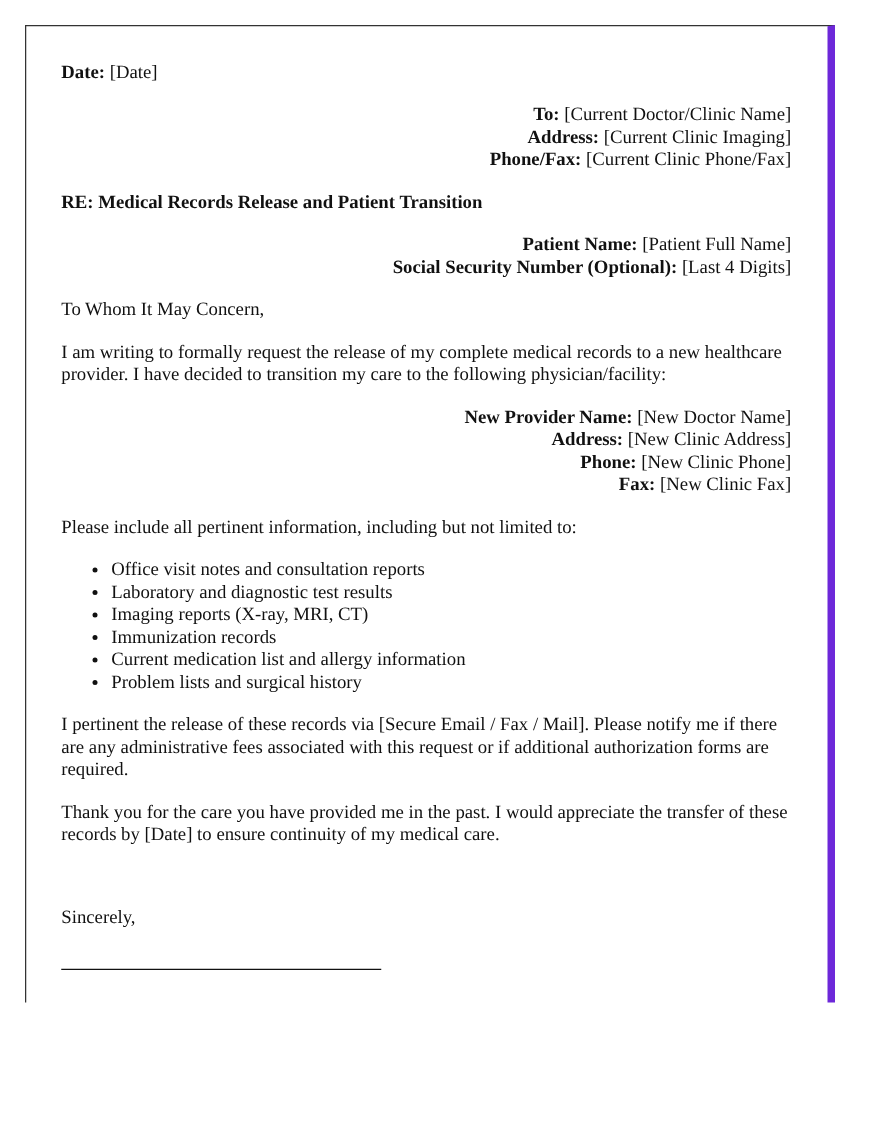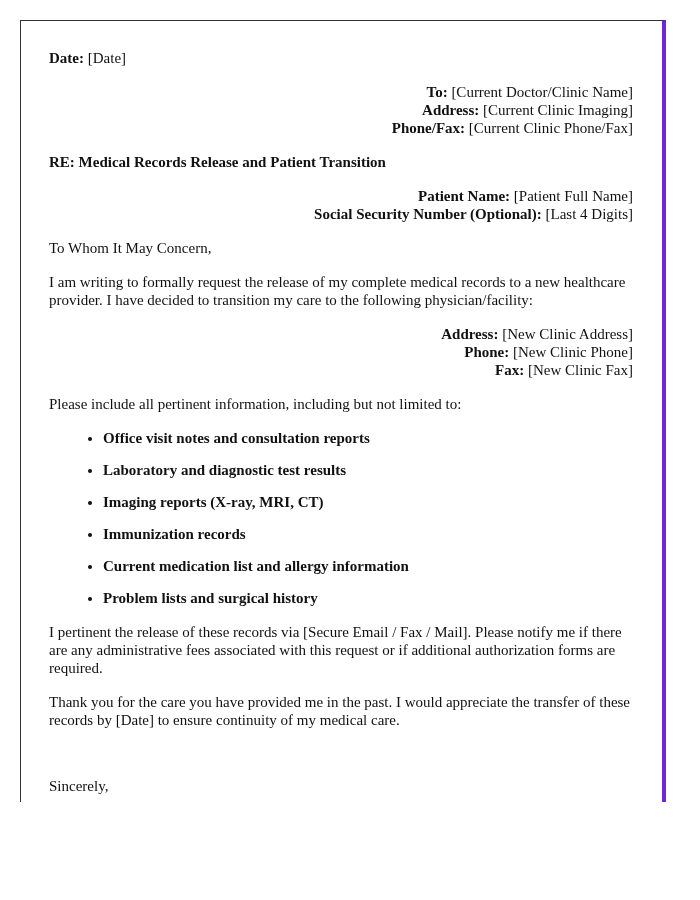--- a/index.html
+++ b/index.html
@@ -18,21 +18,21 @@
     }
     .letter {
       position: absolute;
       left: 20px;
       top: 20px;
       width: 584px;
       height: 753px;
       padding: 28px 29px 0 28px;
       border-top: 1px solid #333333;
       border-left: 1px solid #333333;
-      border-right: 4px solid #6d28d9;
+      border-right: 6px solid #6d28d9;
       border-bottom: none;
       overflow: hidden;
     }
     .block {
       margin: 0 0 16px 0;
     }
     .line {
       display: block;
       text-align: right;
     }
@@ -41,22 +41,21 @@
     }
     .re {
       font-weight: bold;
     }
     ul.items {
       margin: 0 0 16px 0;
       padding: 0 0 0 40px;
       list-style: disc;
     }
     ul.items li {
-      margin: 14px;
-      font-weight: bold;
+      margin: 0;
     }
     .sig-line {
       width: 256px;
       height: 0;
       border-top: 1px solid #111111;
       margin-top: 32px;
     }
   </style>
 </head>
 <body>
@@ -95,20 +94,24 @@
       <span>[Last 4 Digits]</span>
     </span>
   </p>
 
   <p class="block">To Whom It May Concern,</p>
 
   <p class="block">I am writing to formally request the release of my complete medical records to a new healthcare provider. I have decided to transition my care to the following physician/facility:</p>
 
   <p class="block">
     <span class="line">
+      <span class="lbl">New Provider Name:</span>
+      <span>[New Doctor Name]</span>
+    </span>
+    <span class="line">
       <span class="lbl">Address:</span>
       <span>[New Clinic Address]</span>
     </span>
     <span class="line">
       <span class="lbl">Phone:</span>
       <span>[New Clinic Phone]</span>
     </span>
     <span class="line">
       <span class="lbl">Fax:</span>
       <span>[New Clinic Fax]</span>

